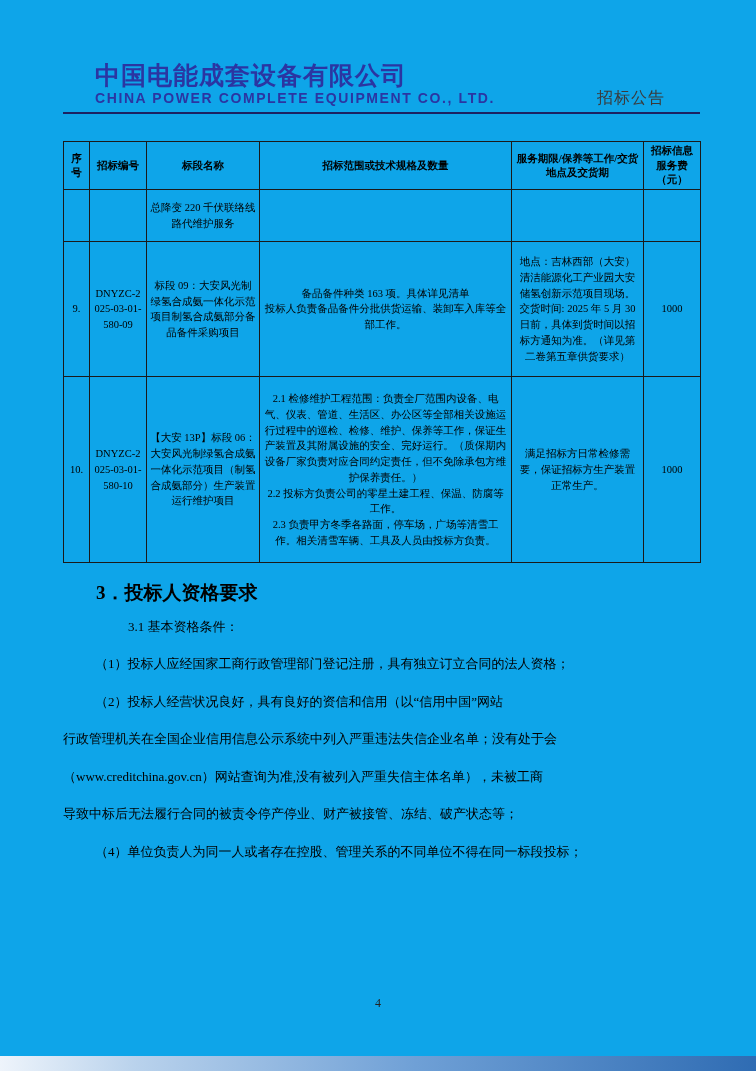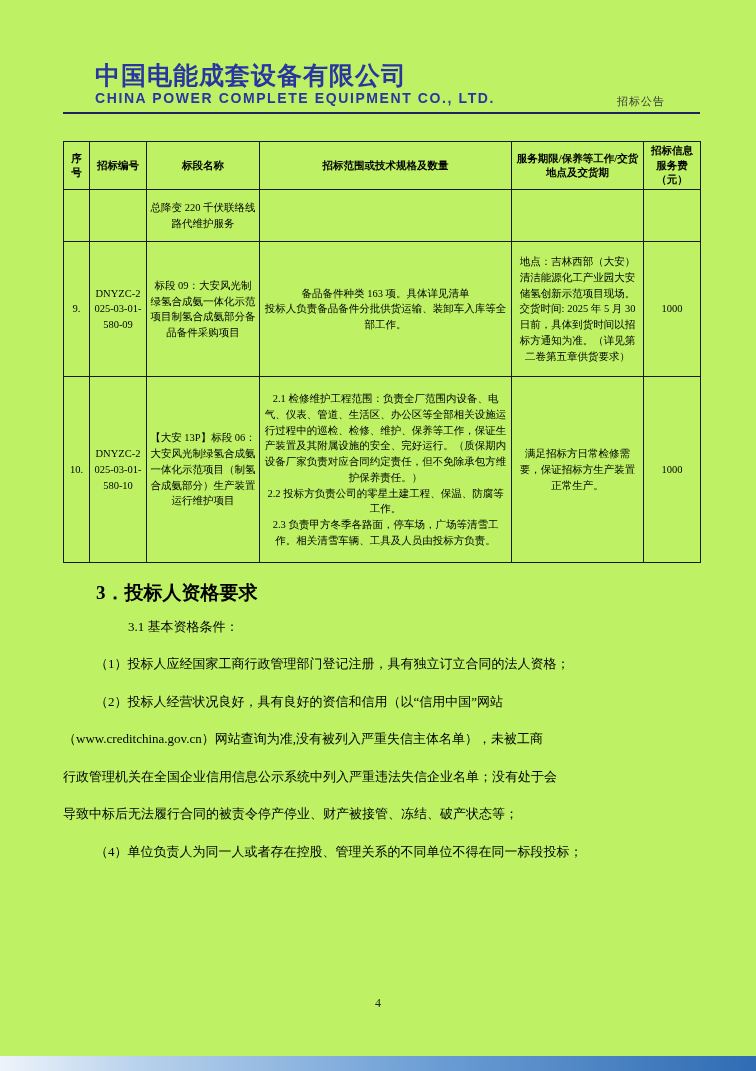--- a/index.html
+++ b/index.html
@@ -1,31 +1,31 @@
 <!DOCTYPE html>
 <html><head>
 <meta charset="utf-8">
 <style>
   * { margin:0; padding:0; box-sizing:border-box; }
   body { background:#888; }
   .page {
     position:relative;
     width:756px; height:1071px;
     margin:0 auto;
-    background:#bef264;
+    background:#0ea5e9;
     font-family:"Liberation Serif","DejaVu Serif",serif;
     color:#000;
     overflow:hidden;
   }
   
   .header { position:relative; margin:62px 56px 0 63px; padding-bottom:6px; border-bottom:2px solid #1c2262; }
   .logo-block { padding-left:32px; }
   .company-cn { font-family:"Liberation Sans","DejaVu Sans",sans-serif; font-size:25px; font-weight:bold; color:#2b35a2; letter-spacing:1px; line-height:1.05; }
   .company-en { font-family:"Liberation Sans","DejaVu Sans",sans-serif; font-size:14px; font-weight:bold; color:#2b35a2; letter-spacing:1.6px; margin-top:2px; }
-  .doc-type { position:absolute; right:35px; bottom:3px; font-size:11px; color:#3a3a3a; letter-spacing:1px;margin-top:48px; }
+  .doc-type { position:absolute; right:35px; bottom:3px; font-size:16px; color:#3a3a3a; letter-spacing:1px;margin-top:48px; }
   
   table.bid { margin:27px 0 0 63px; width:637px; border-collapse:collapse; table-layout:fixed; font-size:10.5px; }
   table.bid th, table.bid td { border:1px solid #1a1a1a; vertical-align:middle; text-align:center; padding:2px 3px; }
   table.bid th { font-weight:bold; line-height:1.35; font-size:10.5px; }
   table.bid td { line-height:1.5; }
   .c-seq  { width:26px; }
   .c-code { width:57px; }
   .c-name { width:113px; }
   .c-scope{ width:252px; }
   .c-serv { width:132px; }
@@ -108,22 +108,22 @@
       <td>1000</td>
     </tr>
   </tbody>
     </table>
 
   <div class="body-text">
     <div class="sec-title">3．投标人资格要求</div>
     <div class="sub-title">3.1 基本资格条件：</div>
     <div class="bline indent">（1）投标人应经国家工商行政管理部门登记注册，具有独立订立合同的法人资格；</div>
     <div class="bline indent">（2）投标人经营状况良好，具有良好的资信和信用（以“信用中国”网站</div>
+    <div class="bline">行政管理机关在全国企业信用信息公示系统中列入严重违法失信企业名单；没有处于会</div>
     <div class="bline">（www.creditchina.gov.cn）网站查询为准,没有被列入严重失信主体名单），未被工商</div>
-    <div class="bline">行政管理机关在全国企业信用信息公示系统中列入严重违法失信企业名单；没有处于会</div>
     <div class="bline">导致中标后无法履行合同的被责令停产停业、财产被接管、冻结、破产状态等；</div>
     <div class="bline indent">（4）单位负责人为同一人或者存在控股、管理关系的不同单位不得在同一标段投标；</div>
   </div>
 
   <div class="page-num">4</div>
   <div class="bottom-bar"></div>
 
 </div>
 
 </body></html>

